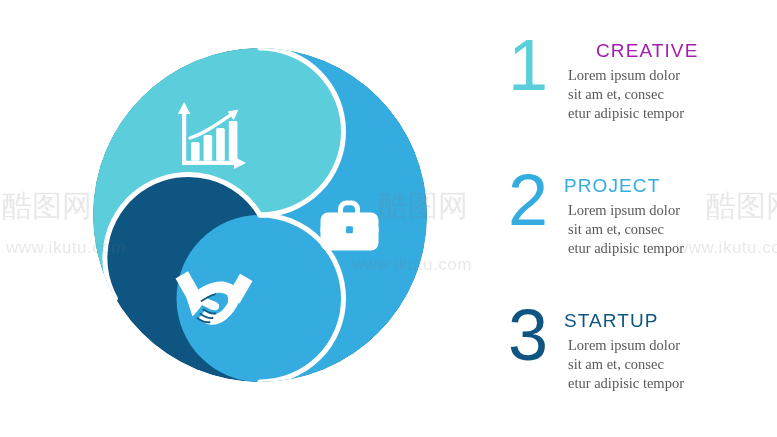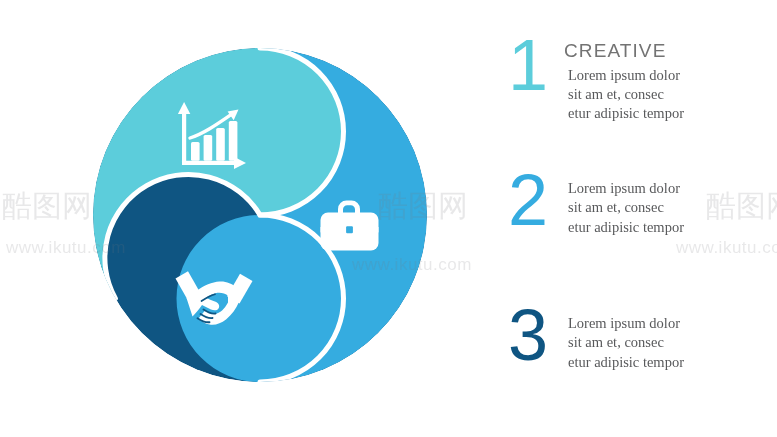--- a/index.html
+++ b/index.html
@@ -215,39 +215,41 @@
         <path d="M 29.5 33 C 34 30 38.5 27.5 43 26.2" fill="none" stroke="#0f5582" stroke-width="1.7" stroke-linecap="round"></path>
       </g>
     </svg>
   </div>
 
   <div class="steps-pane">
 
     <div class="step">
       <div class="step-number" style="color: rgb(92, 205, 219);">1</div>
       <div class="step-body">
-        <div class="step-title" style="color: #737373;">CREATIVE</div>
+        <div class="step-title" style="color: #a21caf; margin-left: 32px;">CREATIVE</div>
         <p class="step-desc">Lorem ipsum dolor
 sit am et, consec
 etur adipisic tempor</p>
       </div>
     </div>
 
     <div class="step">
       <div class="step-number" style="color: rgb(53, 172, 224);">2</div>
       <div class="step-body">
+        <div class="step-title" style="color: rgb(53, 172, 224);">PROJECT</div>
         <p class="step-desc">Lorem ipsum dolor
 sit am et, consec
 etur adipisic tempor</p>
       </div>
     </div>
 
     <div class="step">
       <div class="step-number" style="color: rgb(15, 85, 130);">3</div>
       <div class="step-body">
+        <div class="step-title" style="color: rgb(15, 85, 130);">STARTUP</div>
         <p class="step-desc">Lorem ipsum dolor
 sit am et, consec
 etur adipisic tempor</p>
       </div>
     </div>
 
   </div>
 
   <div id="watermark-layer" style="position:absolute;inset:0;pointer-events:none;">
       <div class="watermark wm-url" style="left: 6px; top: 238px;">www.ikutu.com</div>

